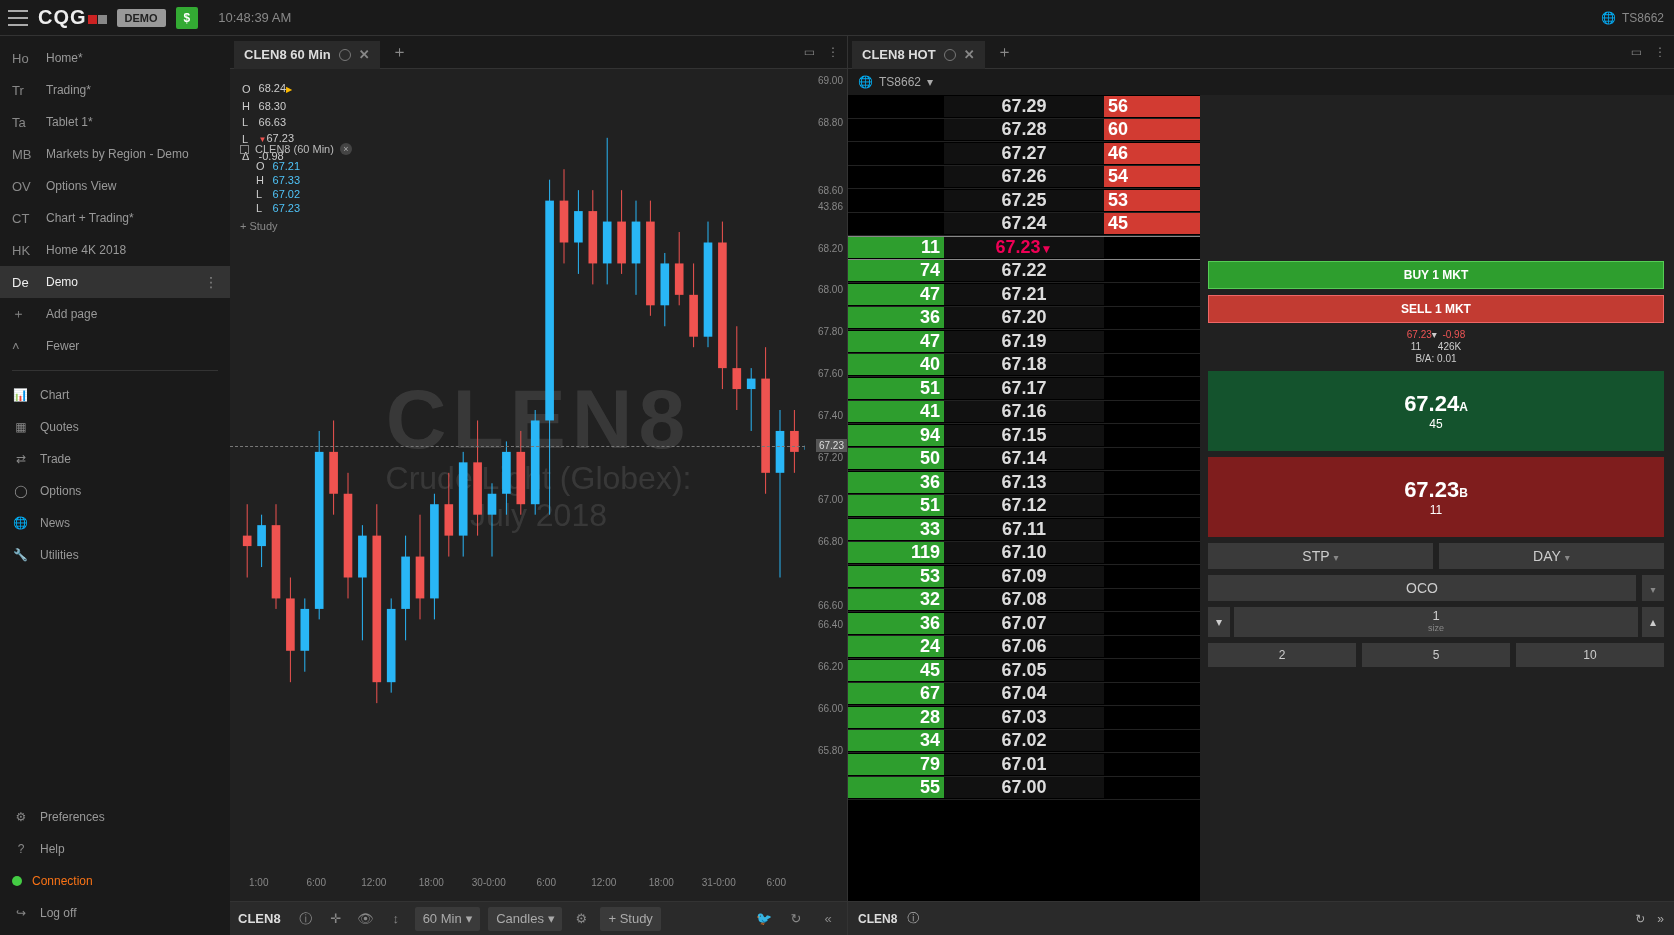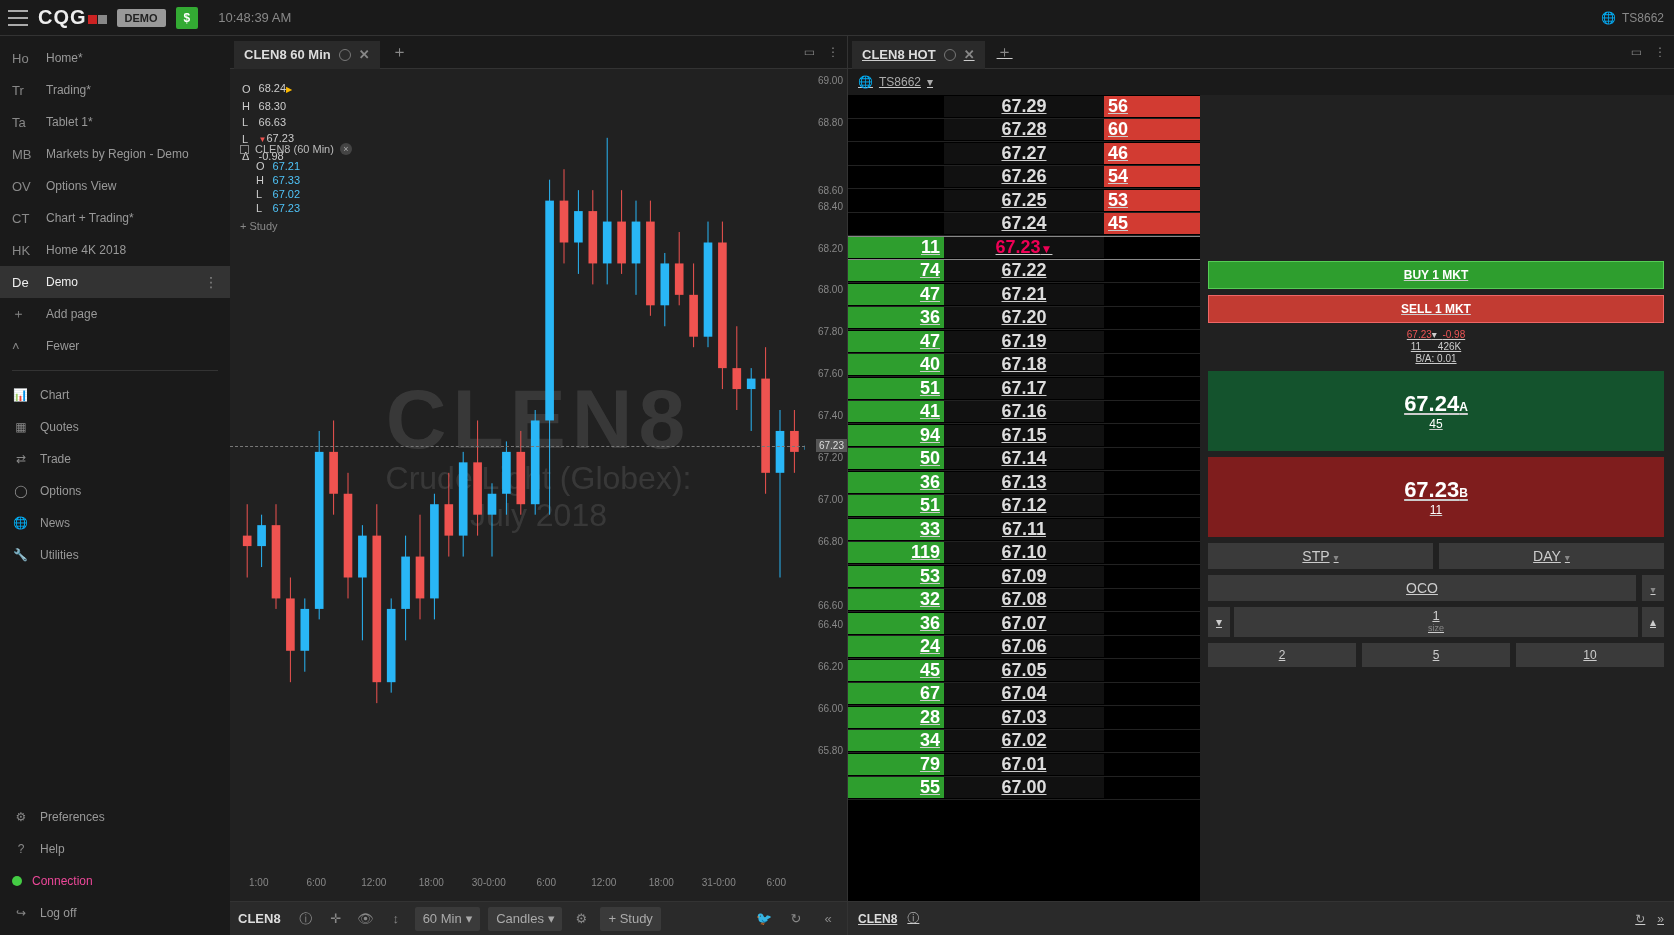--- a/index.html
+++ b/index.html
@@ -26,21 +26,21 @@
 .nav-more { margin-left:auto; color:#888; font-size:14px; }
 .nav-sep { height:1px; background:#333; margin:8px 12px; }
 .nav-bottom { margin-top:auto; padding-bottom:6px; }
 .nav-icon { width:18px; text-align:center; color:#888; }
 .conn-dot { width:10px;height:10px;border-radius:50%;background:#4c4; display:inline-block;}
 
 .content { flex:1; display:flex; flex-direction:column; background:#212121;}
 .panels { flex:1; display:flex; }
 .panel { display:flex; flex-direction:column; position:relative; }
 .p-chart { width:618px; border-right:1px solid #333; }
-.p-dom { flex:1;text-decoration:underline; }
+.p-dom { flex:1; }
 
 .tabbar { height:33px; background:#1a1a1a; display:flex; align-items:center; border-bottom:1px solid #333; position:relative;}
 .tab { background:#2a2a2a; height:28px; display:flex; align-items:center; padding:0 10px; gap:8px; margin-left:4px; margin-top:5px; color:#ddd; font-weight:bold; font-size:13px;}
 .tab .circ { width:12px;height:12px;border:1px solid #777;border-radius:50%; }
 .tab .x { color:#888; cursor:pointer; }
 .tab-add { margin-left:12px; color:#888; font-size:16px; cursor:pointer; }
 .tabbar-right { position:absolute; right:8px; display:flex; gap:12px; color:#888; align-items:center; }
 
 
 .chart-body { flex:1; position:relative; background:#212121; overflow:hidden; }
@@ -209,21 +209,21 @@
         <div class="nav-item">
           <span class="nav-icon">⚙</span>
           <span>Preferences</span>
         </div>
         <div class="nav-item">
           <span class="nav-icon">?</span>
           <span>Help</span>
         </div>
         <div class="nav-item">
           <span class="conn-dot"></span>
-          <span style="color:#ec4899">Connection</span>
+          <span style="color:#f97316">Connection</span>
         </div>
         <div class="nav-item">
           <span class="nav-icon">↪</span>
           <span>Log off</span>
         </div>
       </div>
   </div>
 
   <div class="content">
     <div class="panels">
@@ -380,21 +380,21 @@
               <line x1="564.4000000000001" y1="340.9999999999985" x2="564.4000000000001" y2="403.8125000000008" stroke="#ef5350" stroke-width="1"></line>
               <rect x="560.08" y="361.9375000000003" width="8.64" height="20.937499999998806" fill="#ef5350"></rect>
               <line x1="578.8000000000001" y1="355.65625000000006" x2="578.8000000000001" y2="420.56250000000045" stroke="#29b6f6" stroke-width="1"></line>
               <rect x="574.48" y="376.59374999999886" width="8.64" height="4.18750000000216" fill="#29b6f6"></rect>
             </svg>
           <div class="dashed" id="dashed-line" style="top: 376.594px;"></div>
           <div class="price-axis" id="price-axis">
               <div class="price-tick" style="top: 6px;">69.00</div>
               <div class="price-tick" style="top: 47.875px;">68.80</div>
               <div class="price-tick" style="top: 89.75px; margin-top: 26px;">68.60</div>
-              <div class="price-tick" style="top: 131.625px;">68.40</div>
+              <div class="price-tick" style="top: 131.625px;">43.86</div>
               <div class="price-tick" style="top: 173.5px;">68.20</div>
               <div class="price-tick" style="top: 215.375px;">68.00</div>
               <div class="price-tick" style="top: 257.25px;">67.80</div>
               <div class="price-tick" style="top: 299.125px;">67.60</div>
               <div class="price-tick" style="top: 341px;">67.40</div>
               <div class="price-tick" style="top: 382.875px;">67.20</div>
               <div class="price-tick" style="top: 424.75px;">67.00</div>
               <div class="price-tick" style="top: 466.625px;">66.80</div>
               <div class="price-tick" style="top: 531px;">66.60</div>
               <div class="price-tick" style="top: 550.375px;">66.40</div>

